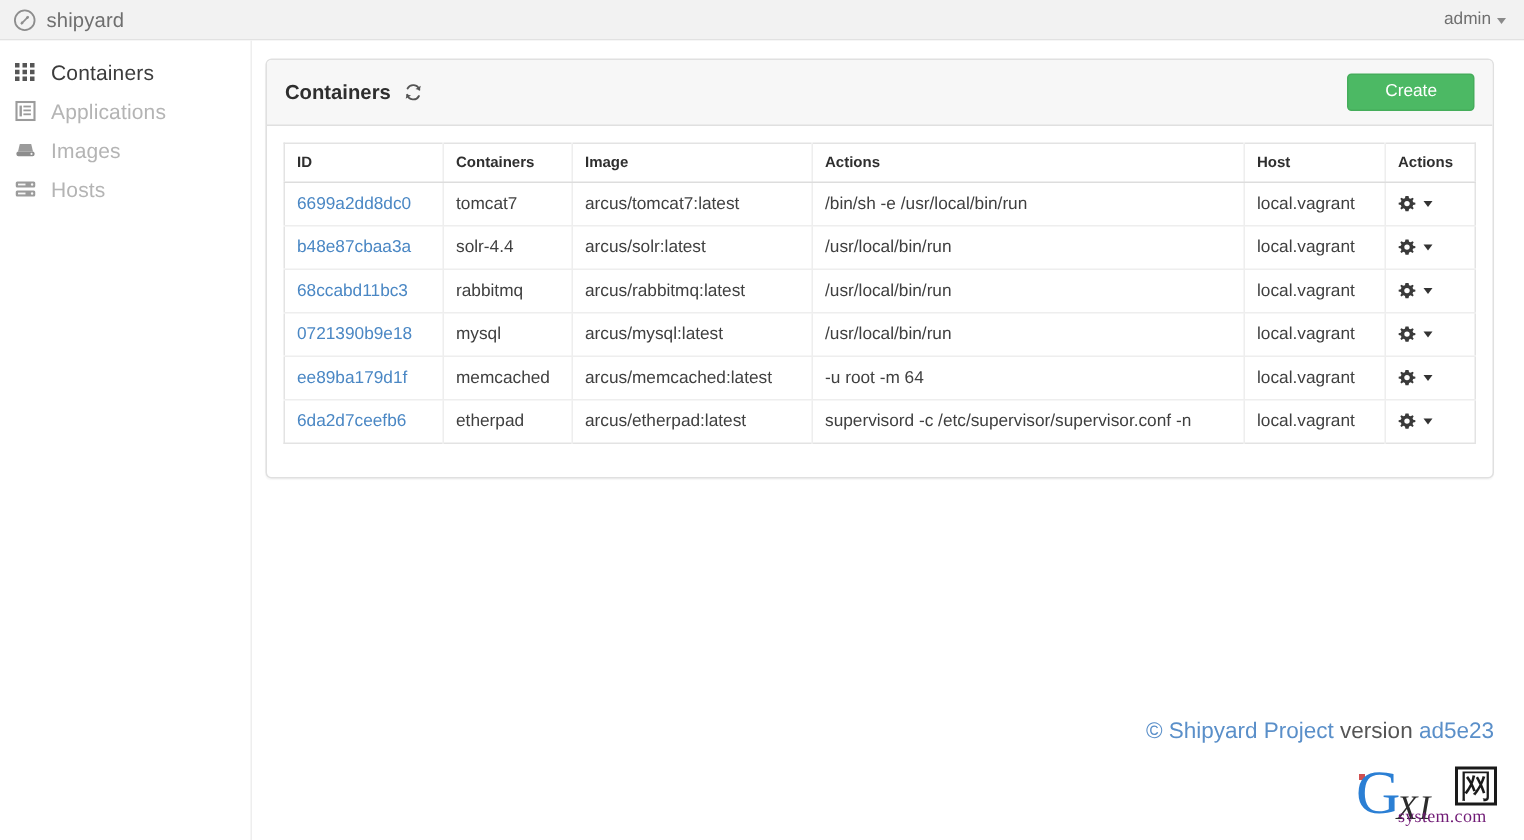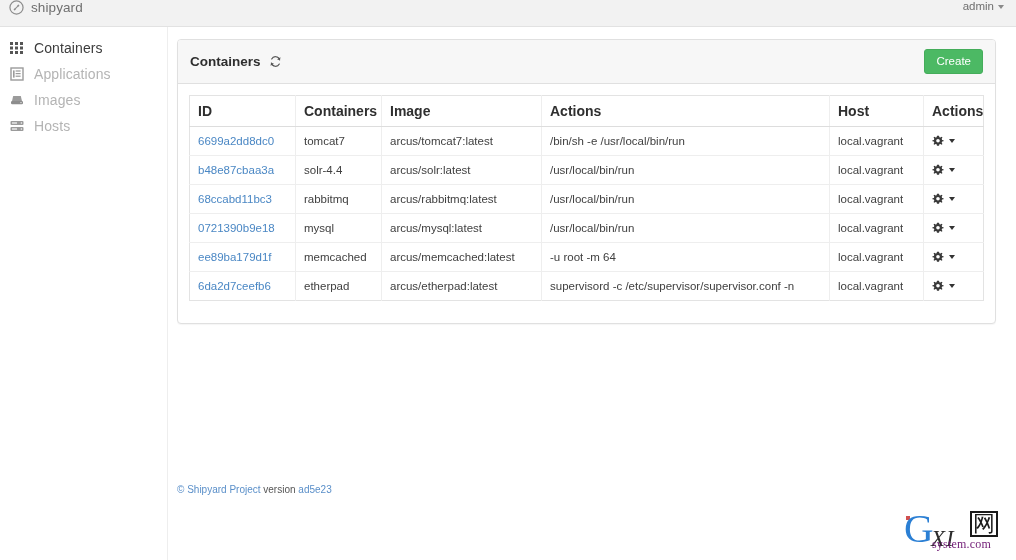--- a/index.html
+++ b/index.html
@@ -16,21 +16,21 @@
     overflow: hidden;
     position: relative;
   }
 
   
   .navbar {
     height: 27px;
     background: #f2f2f2;
     border-bottom: 1px solid #e2e2e2;
     display: flex;
-    align-items: flex-start;
+    align-items: center;
     justify-content: space-between;
     padding: 0 12px 0 9px;
     box-sizing: border-box;
   }
   .brand {
     display: flex;
     align-items: center;
     gap: 7px;
     cursor: pointer;
   }
@@ -149,21 +149,21 @@
     height: 13px;
     display: block;
     cursor: pointer;
   }
   .btn-create {
     background: #4cb964;
     border: 1px solid #45ad5b;
     color: #ffffff;
     font-size: 11.5px;
     font-family: "Liberation Sans", sans-serif;
-    padding: 4px 11px;
+    padding: 4px 24px;
     border-radius: 3px;
     cursor: pointer;
     line-height: 1.3;
   }
 
   .panel-body {
     padding: 11px 11px 22px 11px;
   }
 
   
@@ -175,21 +175,21 @@
     table-layout: fixed;
   }
   table.data-table th {
     text-align: left;
     font-weight: bold;
     color: #2f2f2f;
     padding: 7px 8px;
     border-bottom: 1px solid #dddddd;
     border-right: 1px solid #eeeeee;
     background: #ffffff;
-    font-size: 14px;
+    font-size: 10px;
     white-space: nowrap;
     overflow: hidden;
   }
   table.data-table th:last-child { border-right: none; }
   table.data-table td {
     padding: 8px 8px;
     border-bottom: 1px solid #eeeeee;
     border-right: 1px solid #eeeeee;
     color: #404040;
     vertical-align: middle;
@@ -229,22 +229,22 @@
     width: 0;
     height: 0;
     border-left: 3.5px solid transparent;
     border-right: 3.5px solid transparent;
     border-top: 4px solid #333333;
     cursor: pointer;
   }
 
   
   .footer {
-    text-align: left;
-    font-size: 10px;
+    text-align: right;
+    font-size: 15px;
     color: #555555;
     margin-top: 160px;
   }
   .footer a {
     color: #5a8fc9;
     text-decoration: none;
     cursor: pointer;
   }
   .footer .copy-mark { color: #5a8fc9; }
 

